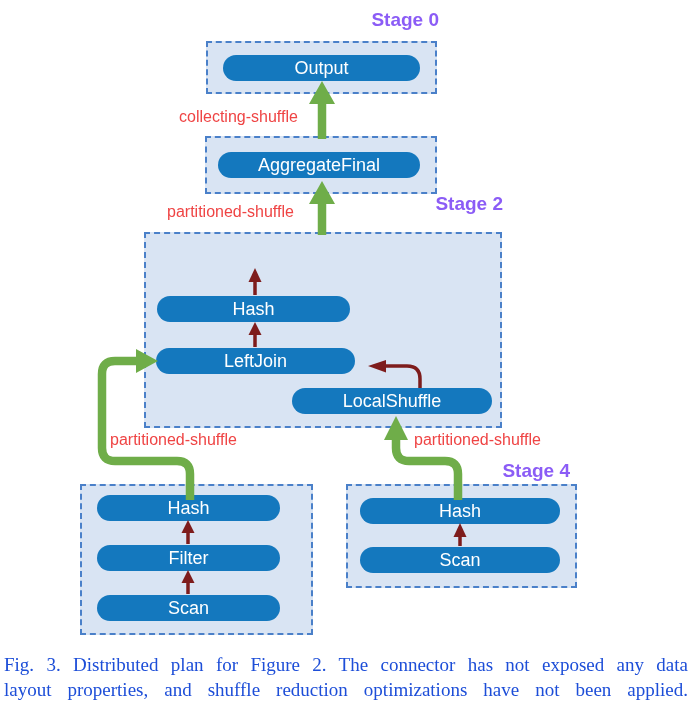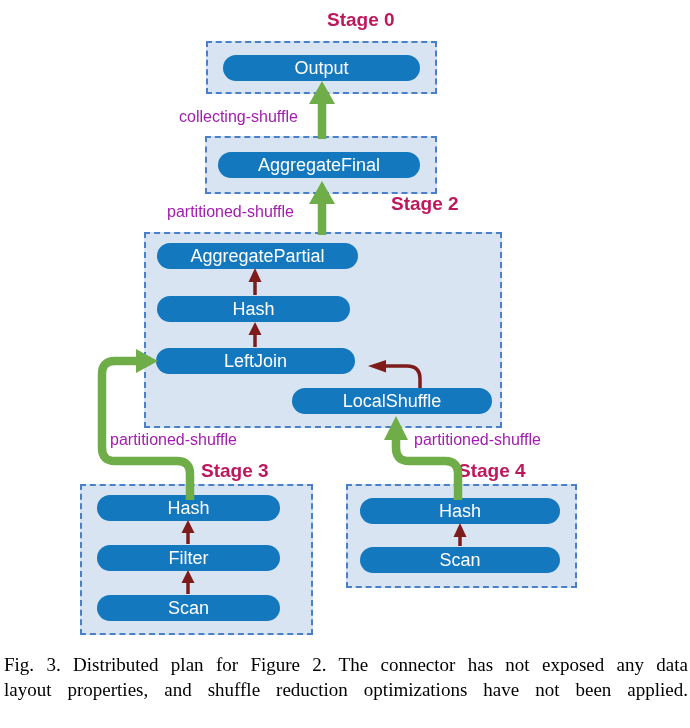--- a/index.html
+++ b/index.html
@@ -26,75 +26,74 @@
     font-size: 18px;
     line-height: 26px;
     text-align: center;
     white-space: nowrap;
   }
   .stage-label {
     position: absolute;
     width: 112px;
     font-size: 19px;
     font-weight: bold;
-    color: #be185d;
+    color: #8b5cf6;
+    text-align: right;
     white-space: nowrap;
   }
   .shuffle-label {
     position: absolute;
     font-size: 16px;
-    color: #a21caf;
+    color: #ef4444;
     white-space: nowrap;
     text-align: center;
   }
   .arrows {
     position: absolute;
     left: 0; top: 0;
     pointer-events: none;
   }
   .g-line { fill: none; stroke: #6fad49; stroke-width: 8.5px; }
   .g-head { fill: #6fad49; stroke: none; }
   .m-line { fill: none; stroke: #7e1c1c; stroke-width: 3.5px; }
   .m-head { fill: #7e1c1c; stroke: none; }
   .caption {
     position: absolute;
     left: 4px;
     top: 652px;
     width: 684px;
     font-family: "Liberation Serif", serif;
     font-size: 19px;
     line-height: 25px;
-    color: #000000;
+    color: #1d4ed8;
   }
   .caption .just { text-align: justify; text-align-last: justify; }
 </style>
 </head>
 <body>
 
 <div class="page">
 
   <div class="stage-box" style="left:206px; top:41px;  width:231px; height:53px;"></div>
   <div class="stage-box" style="left:205px; top:136px; width:232px; height:58px;"></div>
   <div class="stage-box" style="left:144px; top:232px; width:358px; height:196px;"></div>
   <div class="stage-box" style="left:80px;  top:484px; width:233px; height:151px;"></div>
   <div class="stage-box" style="left:346px; top:484px; width:231px; height:104px;"></div>
 
   <div class="stage-label" style="left:327px; top:9px;">Stage 0</div>
   <div class="stage-label" style="left:391px; top:193px;">Stage 2</div>
-  <div class="stage-label" style="left:201px; top:460px;">Stage 3</div>
   <div class="stage-label" style="left:458px; top:460px;">Stage 4</div>
 
   <div class="shuffle-label" style="left:179px; top:108px;">collecting-shuffle</div>
   <div class="shuffle-label" style="left:167px; top:203px;">partitioned-shuffle</div>
   <div class="shuffle-label" style="left:110px; top:431px;">partitioned-shuffle</div>
   <div class="shuffle-label" style="left:414px; top:431px;">partitioned-shuffle</div>
 
   <div class="node" style="left:218px; top:152px; width:202px;">AggregateFinal</div>
   <div class="node" style="left:223px; top:55px;  width:197px;">Output</div>
-  <div class="node" style="left:157px; top:243px; width:201px;">AggregatePartial</div>
   <div class="node" style="left:157px; top:296px; width:193px;">Hash</div>
   <div class="node" style="left:156px; top:348px; width:199px;">LeftJoin</div>
   <div class="node" style="left:292px; top:388px; width:200px;">LocalShuffle</div>
   <div class="node" style="left:97px;  top:495px; width:183px;">Hash</div>
   <div class="node" style="left:97px;  top:545px; width:183px;">Filter</div>
   <div class="node" style="left:97px;  top:595px; width:183px;">Scan</div>
   <div class="node" style="left:360px; top:498px; width:200px;">Hash</div>
   <div class="node" style="left:360px; top:547px; width:200px;">Scan</div>
 
   <svg class="arrows" width="690" height="650" viewBox="0 0 690 650">

